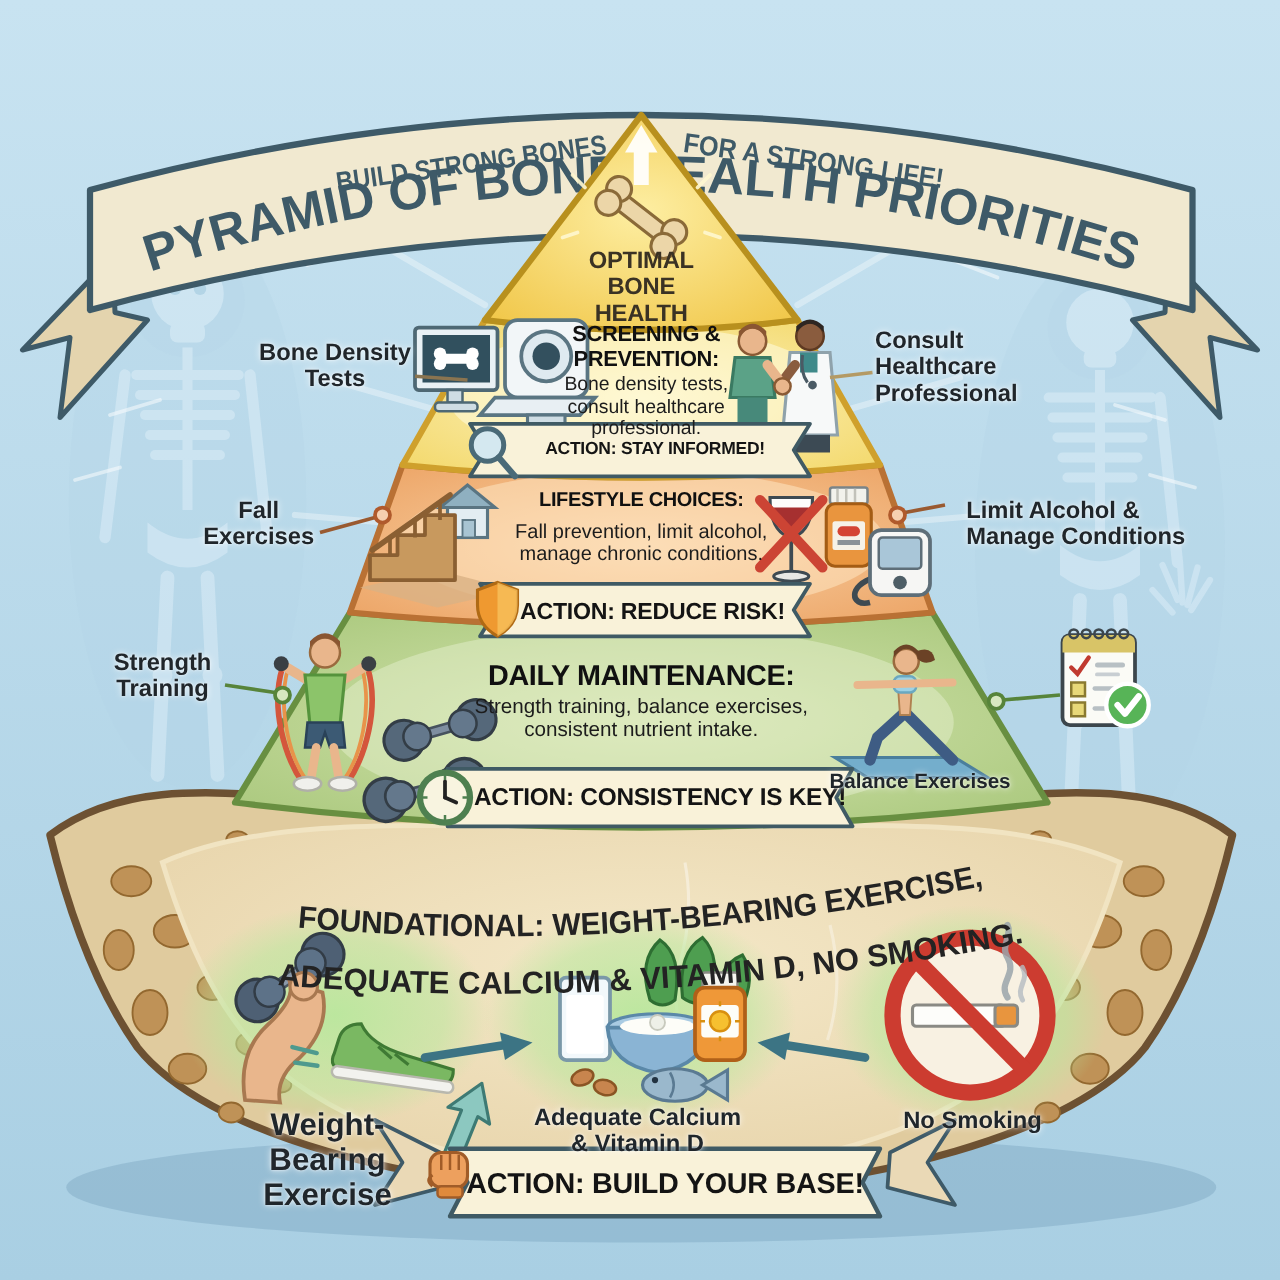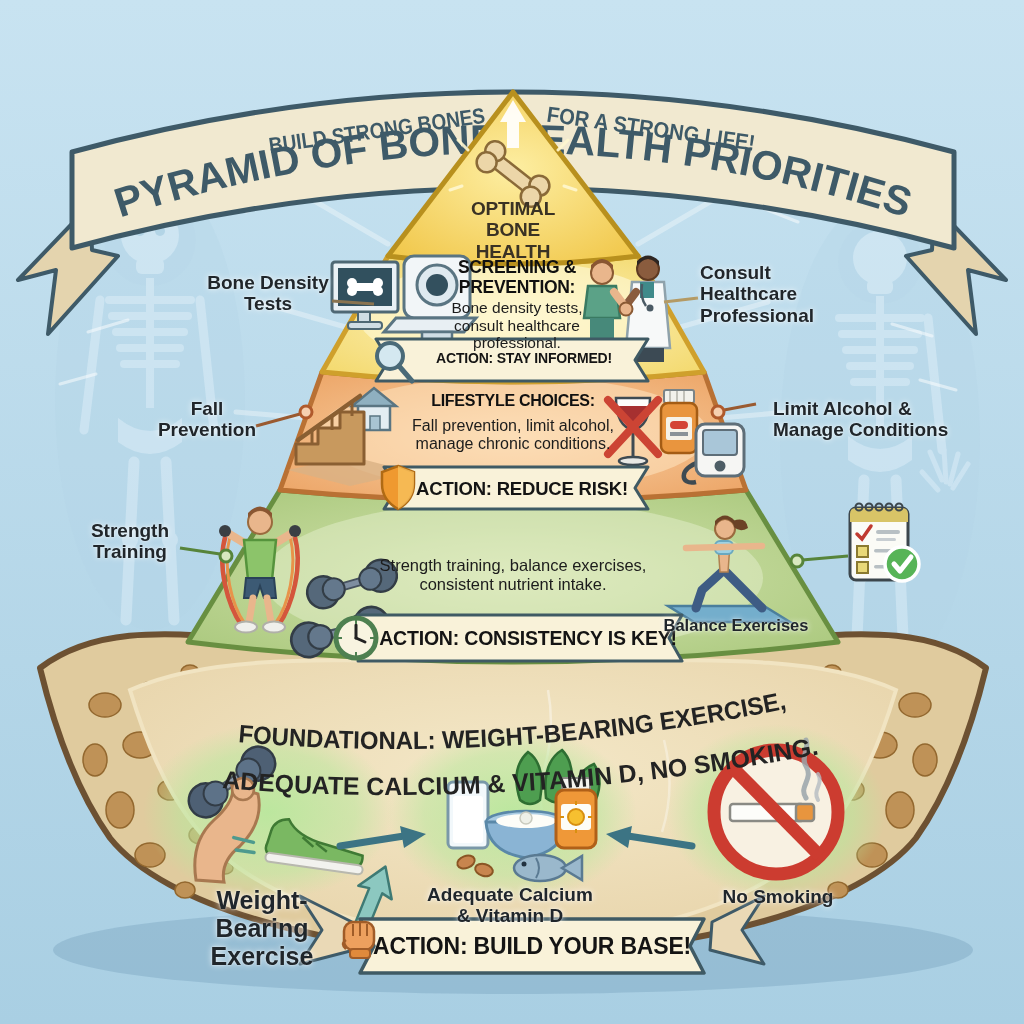--- a/index.html
+++ b/index.html
@@ -521,28 +521,31 @@
     </div>
 <div class="tiertext" style="left:517px;top:299px;width:160px;font-size:15.5px;">Bone density tests, consult healthcare professional.</div>
 <div class="actiontext" style="left:524px;top:350px;font-size:14px;">ACTION: STAY INFORMED!</div>
 
 <div class="tiertext" style="left:513px;top:392px;width:300px;font-size:16px;">
       <b class="nowrap">LIFESTYLE CHOICES:</b>
     </div>
 <div class="tiertext" style="left:513px;top:417px;width:220px;font-size:16px;">Fall prevention, limit alcohol, manage chronic conditions.</div>
 <div class="actiontext" style="left:522px;top:478px;font-size:18.5px;text-align:right;">ACTION: REDUCE RISK!</div>
 
+<div class="tiertext" style="left:513px;top:527px;width:340px;font-size:23px;">
+      <b class="nowrap">DAILY MAINTENANCE:</b>
+    </div>
 <div class="tiertext" style="left:513px;top:556px;width:280px;font-size:16.5px;">Strength training, balance exercises, consistent nutrient intake.</div>
 <div class="actiontext" style="left:528px;top:627px;font-size:19.5px;">ACTION: CONSISTENCY IS KEY!</div>
 
 <div class="actiontext" style="left:532px;top:933px;font-size:23px;">ACTION: BUILD YOUR BASE!</div>
 
 <div class="lbl" style="left:268px;top:272px;width:124px;font-size:19px;">Bone Density Tests</div>
 <div class="lbl left" style="left:700px;top:262px;width:120px;font-size:19px;">Consult Healthcare Professional</div>
-<div class="lbl" style="left:207px;top:398px;width:110px;font-size:19px;">Fall Prevention</div>
+<div class="lbl" style="left:207px;top:398px;width:110px;font-size:19px;">Fall Exercises</div>
 <div class="lbl left" style="left:762px;top:398px;width:180px;font-size:19px;margin-left:11px;">Limit Alcohol &amp; Manage Conditions</div>
 <div class="lbl" style="left:130px;top:520px;width:100px;font-size:19px;">Strength Training</div>
 <div class="lbl nowrap" style="left:736px;top:616px;font-size:16.5px;">Balance Exercises</div>
 
 <div class="lbl" style="left:262px;top:886px;width:170px;font-size:25px;">Weight-Bearing Exercise</div>
 <div class="lbl" style="left:510px;top:884px;width:170px;font-size:19px;">Adequate Calcium &amp; Vitamin D</div>
 <div class="lbl nowrap" style="left:778px;top:886px;font-size:19px;">No Smoking</div>
 
 </div>
 

